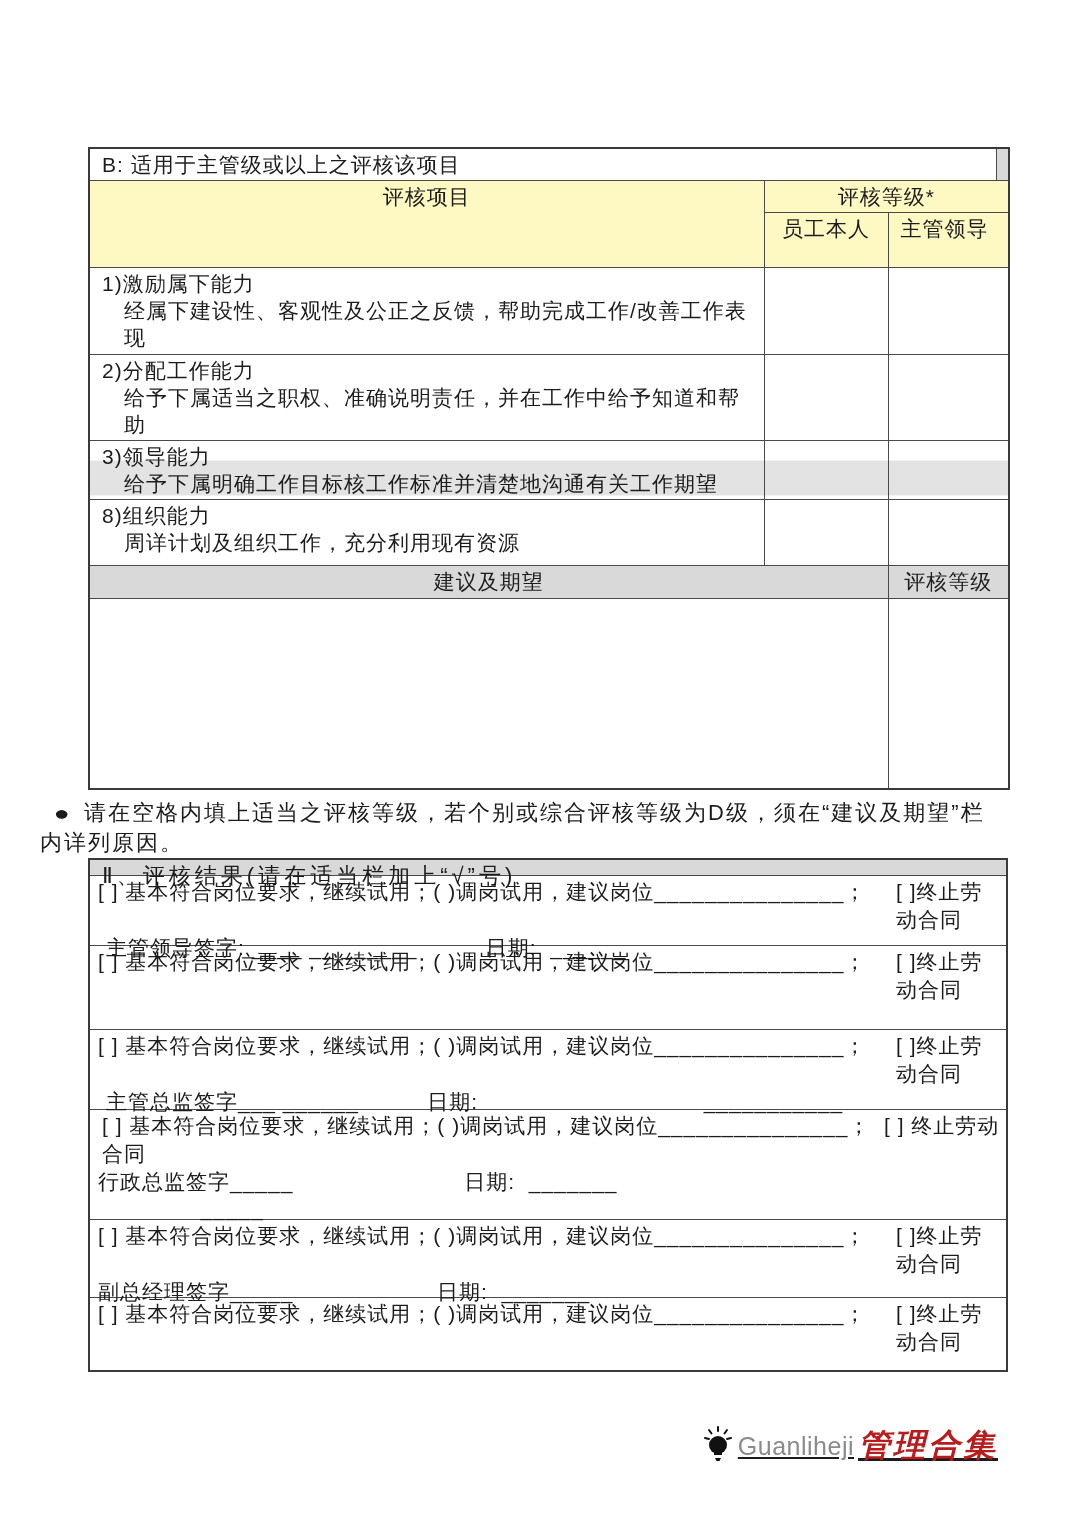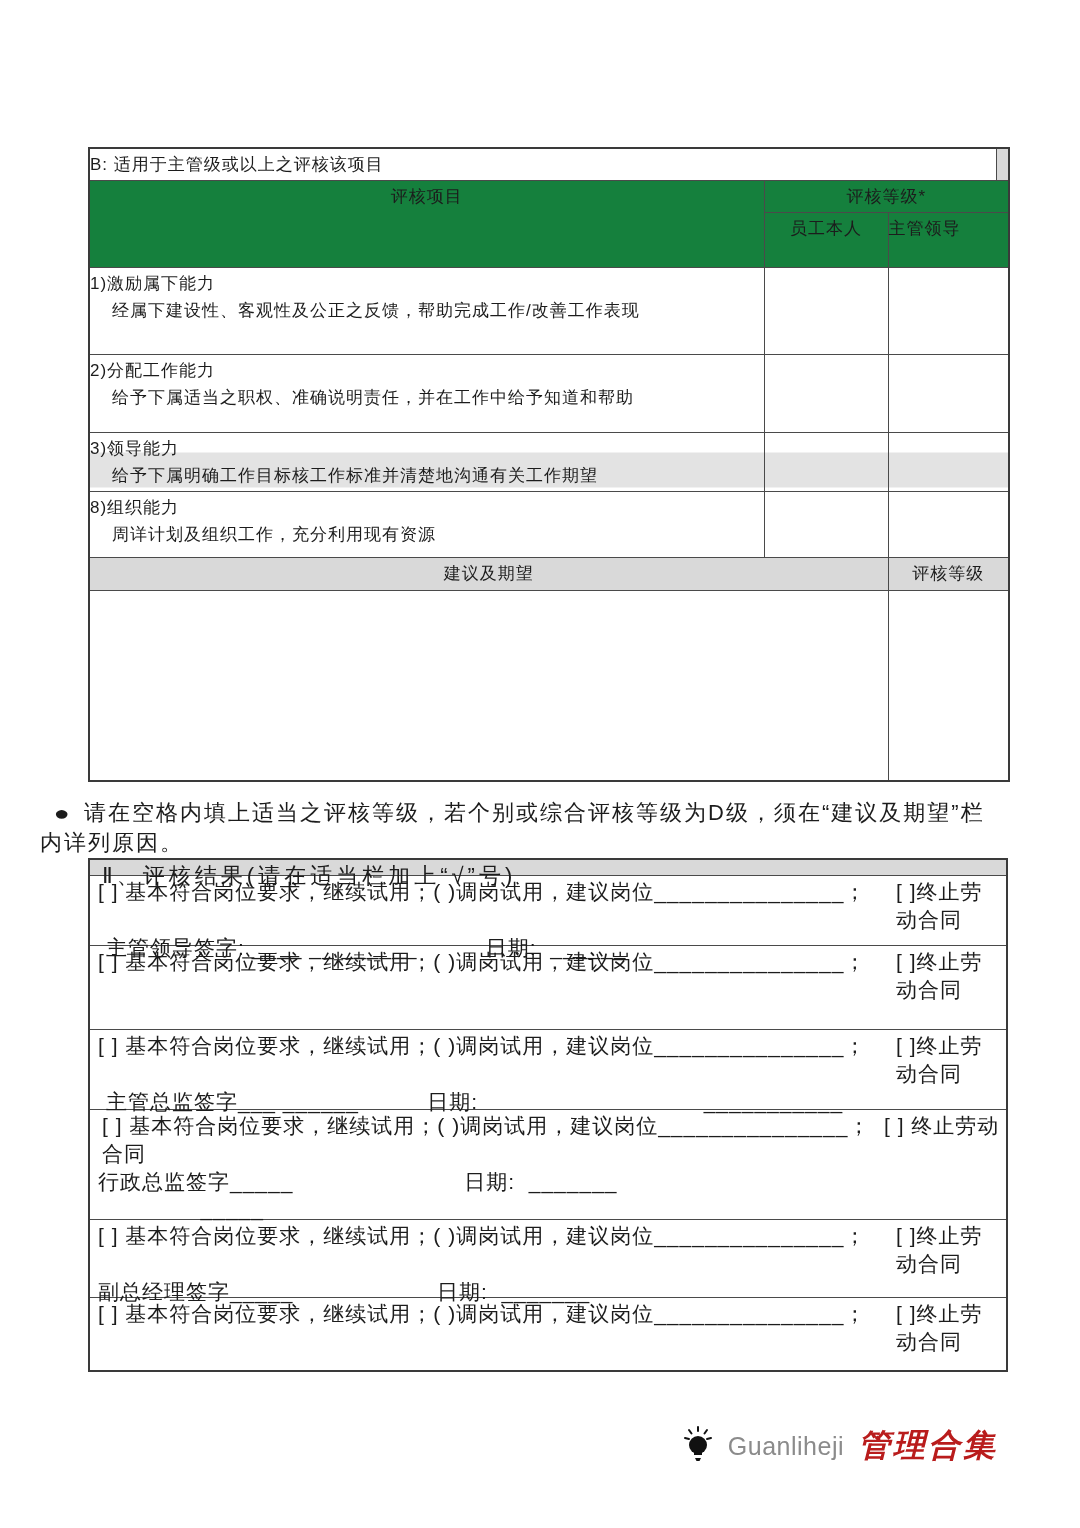--- a/index.html
+++ b/index.html
@@ -7,28 +7,28 @@
     position:relative;width:1080px;height:1528px;background:#ffffff;overflow:hidden;
     font-family:"Liberation Sans","DejaVu Sans",sans-serif;color:#1c1c1c;
   }
   
   table.eval{
     position:absolute;left:88px;top:147px;width:920px;
     border-collapse:collapse;table-layout:fixed;
   }
   table.eval td{
     border:1px solid #4a4a4a;vertical-align:top;
-    font-size:17px;letter-spacing:1px;line-height:27px;
-    padding:2px 0;box-sizing:border-box;
+    font-size:21px;letter-spacing:1px;line-height:27px;
+    padding:2px 12px;box-sizing:border-box;
   }
   table.eval{border:2px solid #3a3a3a;}
   td.b-head{position:relative;height:27px;padding-left:8px;letter-spacing:2px;background:#ffffff;}
   .b-sliver{position:absolute;right:0;top:0;bottom:0;width:11px;background:#d9d9d9;border-left:1px solid #4a4a4a;}
   td.hdr{
-    background:#15803d;text-align:center;vertical-align:middle;
+    background:#fef9c3;text-align:center;vertical-align:middle;
     font-size:22px;letter-spacing:4px;line-height:26px;
   }
   td.hdr-left{text-align:left;vertical-align:top;padding-left:8px;margin-top:24px;}
   td.item-cell{padding:3px 8px 3px 6px;}
   .item-title{display:block;}
   .item-desc{display:block;padding-left:22px;}
   tr.hl td{
     background-image:linear-gradient(to bottom,#ffffff 0%,#ffffff 32%,#e3e3e3 32%,#e3e3e3 93%,#ffffff 93%);
     margin-top:48px;
   }
@@ -54,21 +54,21 @@
   .opt-line{display:flex;align-items:flex-start;}
   .opt-main{flex:1 1 auto;white-space:pre;font-size:21px;letter-spacing:1px;line-height:28px;}
   .opt-main.wrap{white-space:pre-wrap;}
   .opt-term{flex:0 0 104px;font-size:21px;letter-spacing:1px;line-height:28px;text-align:left;}
   .sign-line,.extra-line{white-space:pre;font-size:21px;letter-spacing:1px;line-height:27px;padding-left:8px;}
   .h72{height:70px;} .h86{height:84px;} .h82{height:80px;} .h112{height:110px;} .h80{height:78px;} .h76{height:72px;}
   .r-row .sign-line{margin-top:auto;}
   .r-row{display:flex;flex-direction:column;justify-content:space-between;}
   
   .footer{
-    position:absolute;top:1424px;right:82px;display:flex;align-items:center;gap:14px;
+    position:absolute;top:1424px;right:82px;display:flex;align-items:center;gap:4px;text-decoration:underline;
   }
   .brand-en{font-size:25px;color:#8b8b8b;letter-spacing:0.5px;}
   .brand-cn{font-size:32px;color:#b91c1c;font-weight:bold;font-family:"Liberation Serif","DejaVu Serif",serif;font-style:italic;letter-spacing:3px;}
 </style>
 </head>
 <body>
 
 <div class="page">
 
   <table class="eval">

